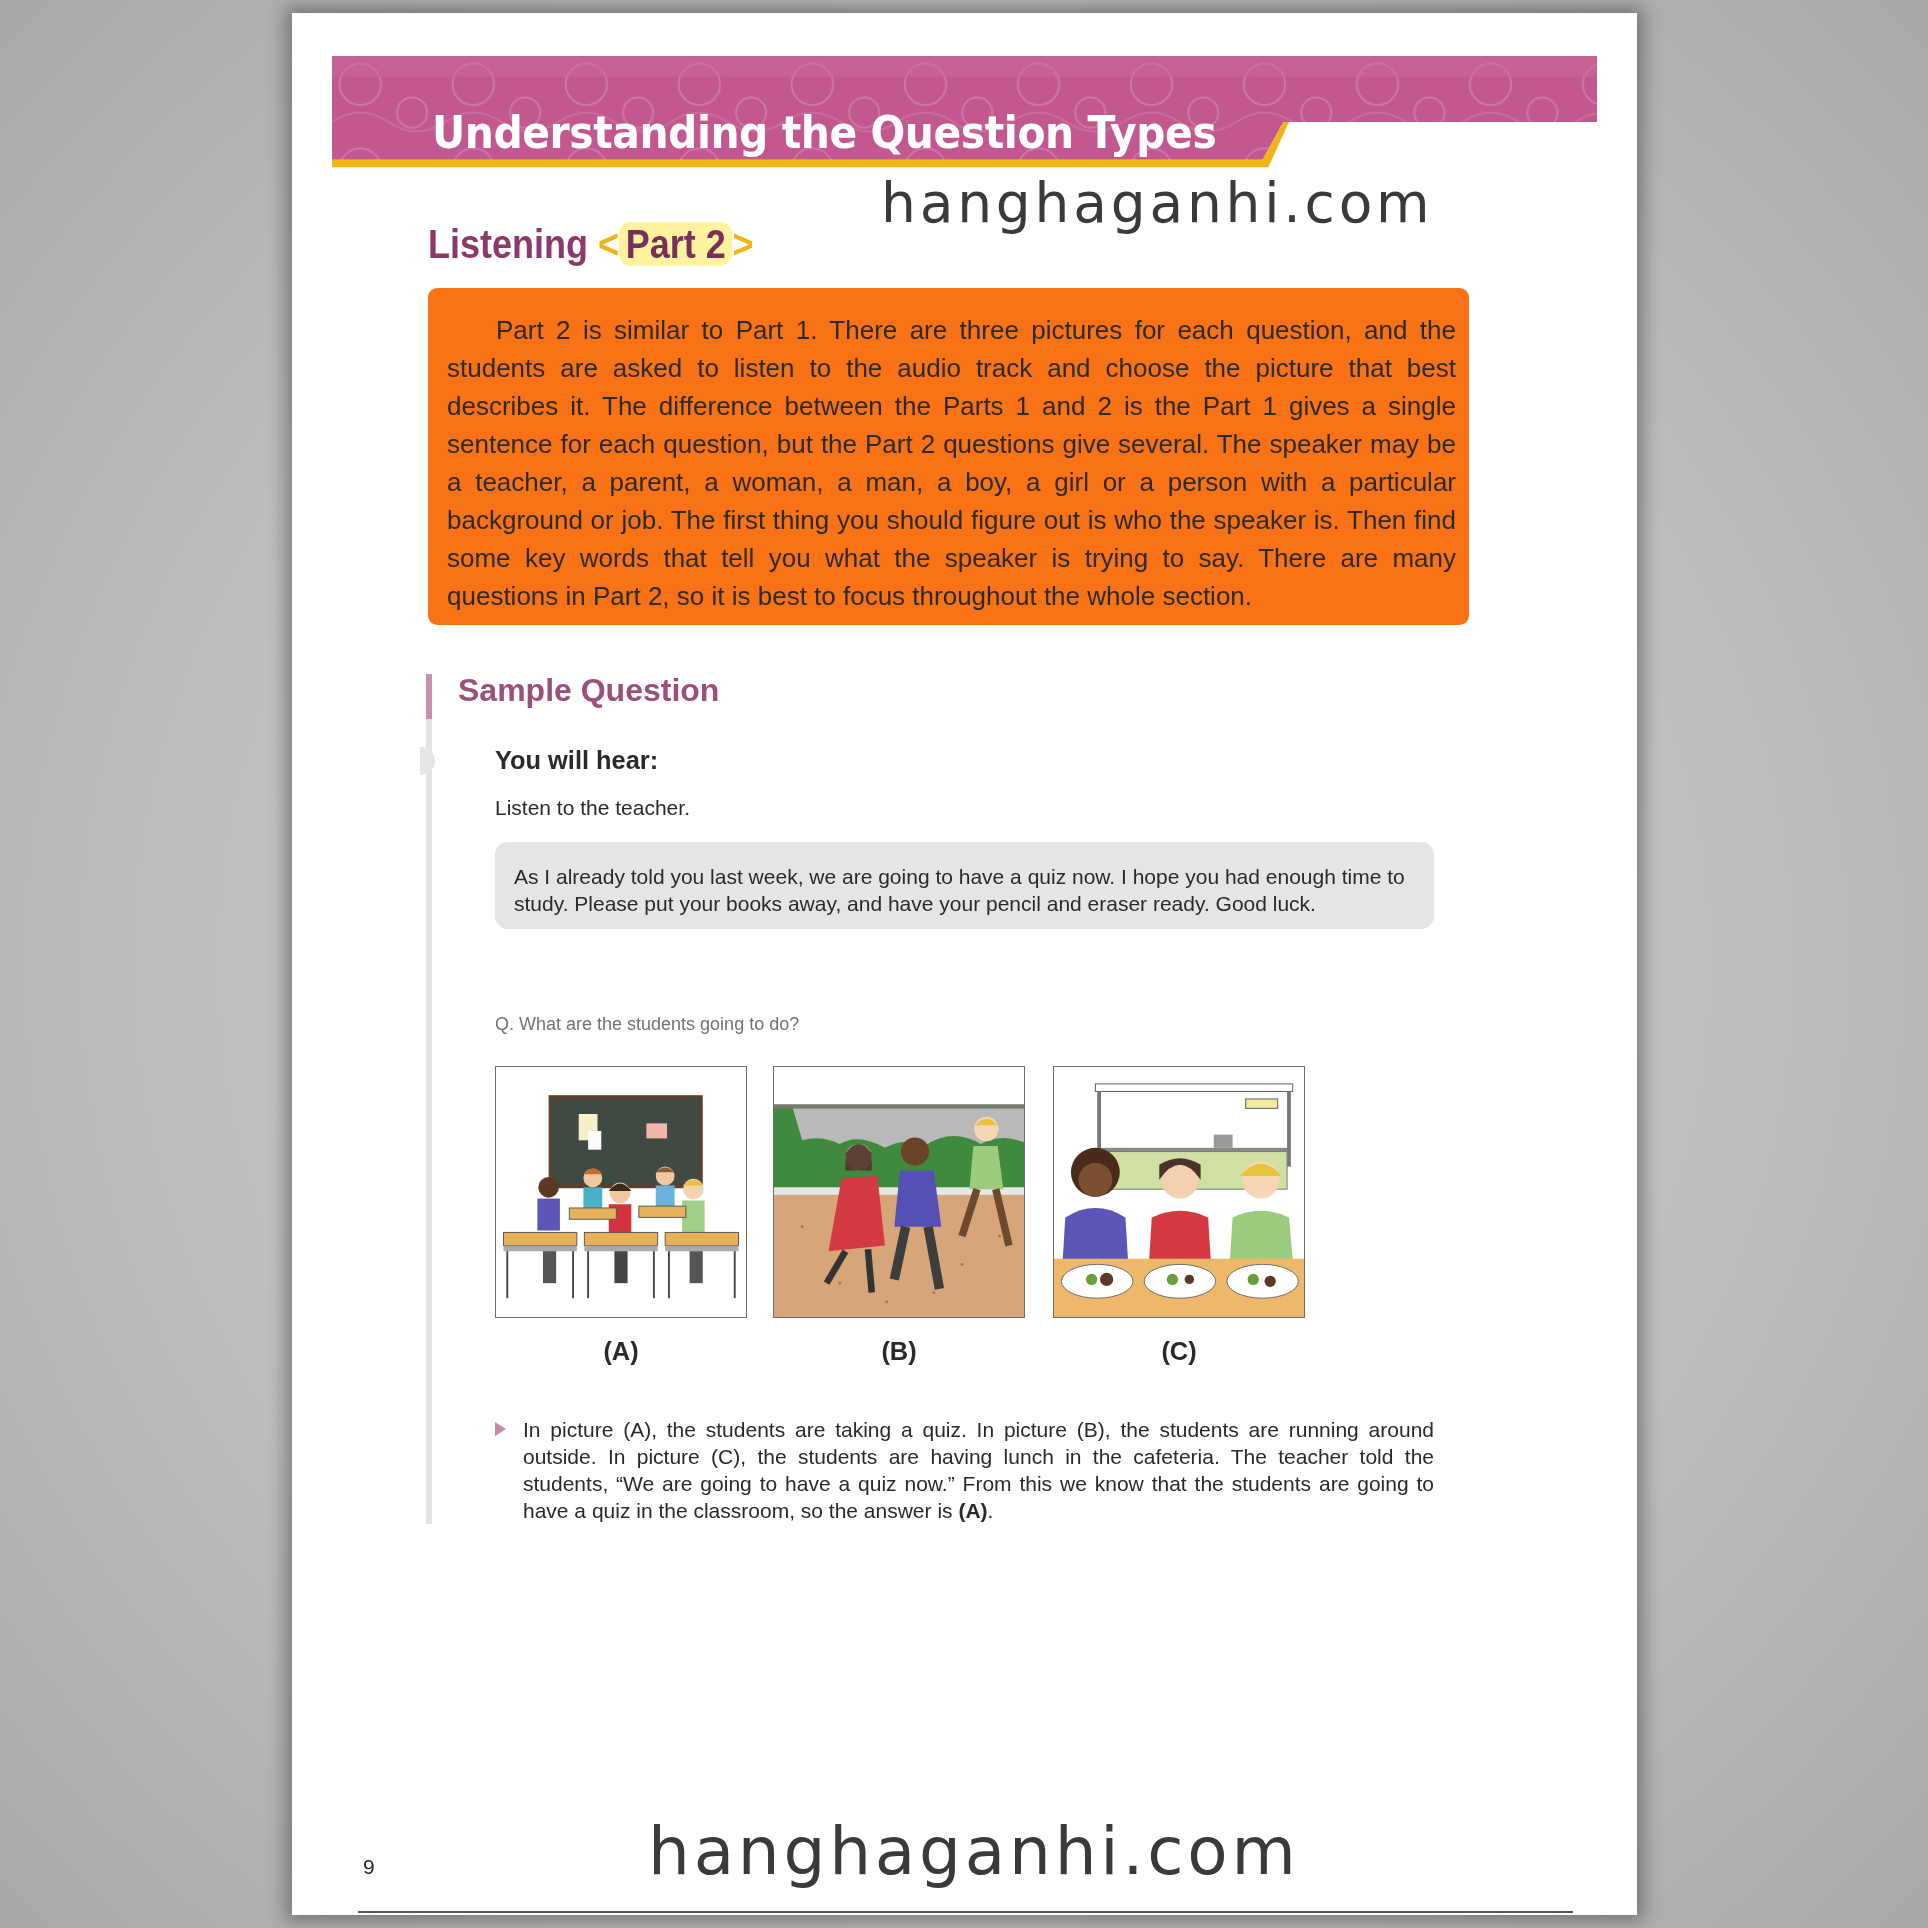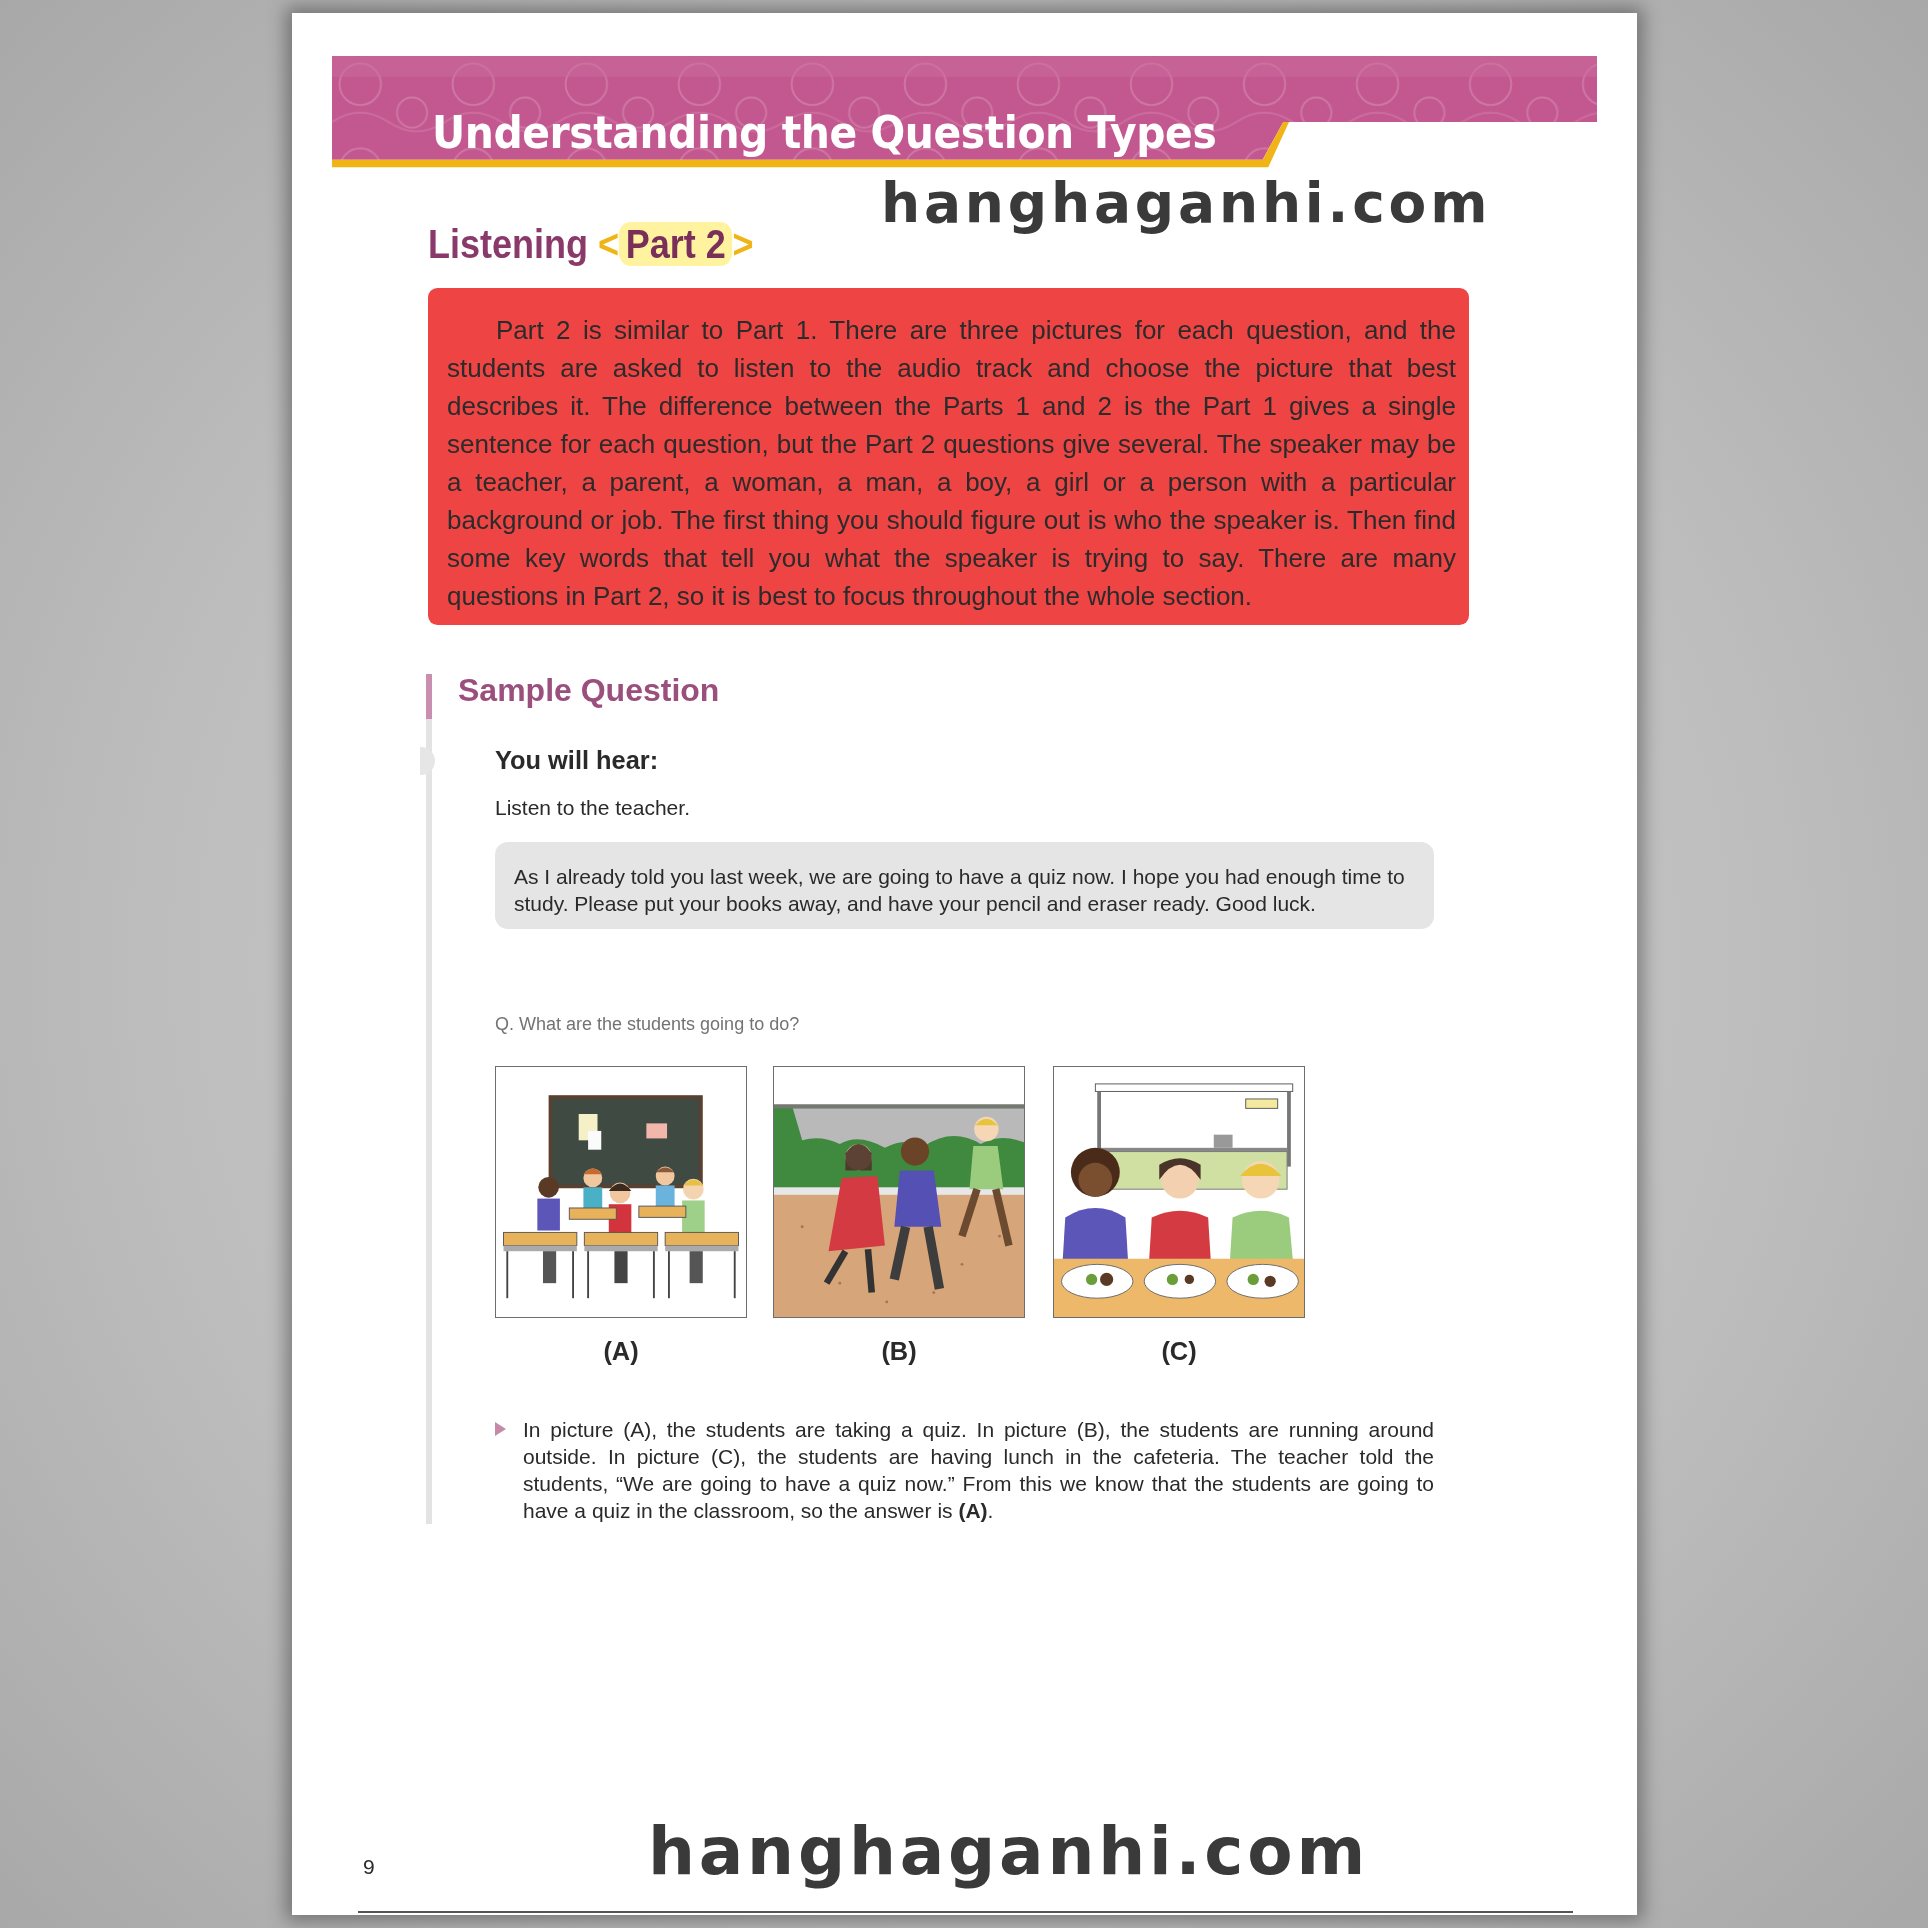--- a/index.html
+++ b/index.html
@@ -24,36 +24,36 @@
   .banner-title {
     position:absolute; left:100px; top:51px;
     font-family:"DejaVu Sans", sans-serif; font-weight:bold;
     font-size:44px; color:#fff; letter-spacing:-0.5px;
     transform: scaleX(0.93); transform-origin:left center;
     white-space:nowrap;
   }
   .wm {
     position:absolute; font-family:"DejaVu Sans", sans-serif;
     color:#3a3a3a; letter-spacing:3.8px; white-space:nowrap;
-    font-weight:bold;
+    font-weight:normal;
   }
   .wm1 { left:589px; top:158px; font-size:55px; }
   .wm2 { left:356px; top:1800px; font-size:66px; }
   .listen {
     position:absolute; left:136px; top:209px; font-size:40px; font-weight:bold;
     color:#8a3a6a; white-space:nowrap;
     transform: scaleX(0.9); transform-origin:left center;
   }
   .listen .chev { color:#f0b416; font-weight:bold; }
   .listen .part {
     background:#fff3a0; color:#7a2f5a; padding:0 7.5px; border-radius:13px;
   }
   .intro {
     position:absolute; left:136px; top:275px; width:1041px; height:337px;
-    background:#ef4444; border-radius:9.4px;text-decoration:underline;
+    background:#f97316; border-radius:9.4px;text-decoration:underline;
   }
   .intro p {
     margin:0; position:absolute; left:19px; top:22.6px; width:1009px;
     font-size:26px; line-height:38px; color:#2b2b2b; text-align:justify;
     text-indent:49px;
   }
   .sample-bar {
     position:absolute; left:134px; top:661px; width:5.6px; height:45px; background:#c98fb0;
   }
   .sample-line {

